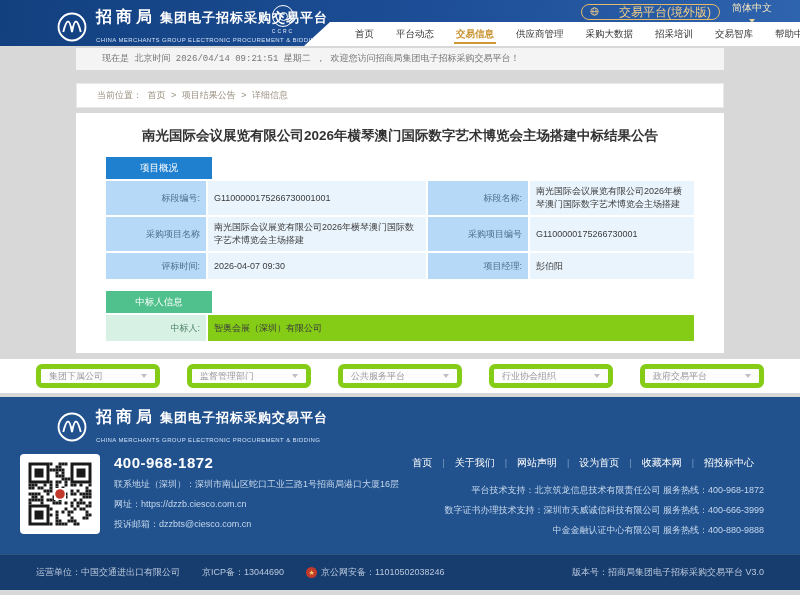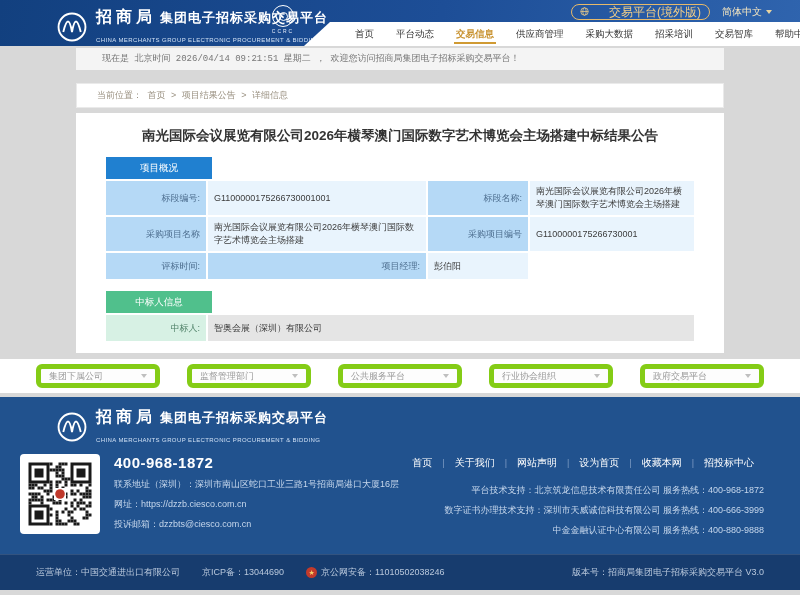--- a/index.html
+++ b/index.html
@@ -21,21 +21,21 @@
   .logo-line2 { font-size:6px; letter-spacing:.4px; color:#cfe0f5; margin-top:2px; white-space:nowrap; }
   .cert { position:absolute; left:266px; top:5px; width:34px; text-align:center; color:#fff; }
   .cert-circle { width:22px; height:22px; border:1.5px solid #fff; border-radius:50%; margin:0 auto;
     display:flex; align-items:center; justify-content:center; }
   .cert-inner { width:9px; height:9px; border:1px solid #fff; border-radius:50%; }
   .cert-letters { font-size:5px; letter-spacing:2px; margin-top:1px; color:#e8eefb; }
   .header-controls { position:absolute; top:4px; right:28px; display:flex; align-items:center; gap:12px; height:16px; }
   .pill { display:flex; align-items:center; gap:20px; border:1px solid #e7ba6a; border-radius:9px;
     padding:0 8px; height:16px; font-size:12px; color:#f0cd87; cursor:pointer; white-space:nowrap; }
   .pill svg { width:9px; height:9px; }
-  .lang { display:flex; align-items:center; gap:4px; font-size:10px; color:#f7e7c0; cursor:pointer; white-space:nowrap; }
+  .lang { display:flex; align-items:center; gap:4px; font-size:10px; color:#f7e7c0; cursor:pointer; white-space:nowrap;flex-direction:column; }
   .caret-down { width:0; height:0; border-left:3.5px solid transparent; border-right:3.5px solid transparent; border-top:4px solid #e8d3a0; }
   .nav { position:absolute; bottom:0; left:304px; right:0; height:24px; background:#fff;
     clip-path:polygon(26px 0,100% 0,100% 100%,0 100%);
     display:flex; align-items:center; padding-left:40px; }
   .nav-item { font-size:9.5px; color:#333; padding:0 11px; height:100%; display:flex; align-items:center;
     cursor:pointer; white-space:nowrap; position:relative; }
   .nav-item.active { color:#c8922f; font-weight:bold; }
   .nav-item.active::after { content:""; position:absolute; left:9px; right:9px; bottom:2px; height:2px; background:#d09a33; }
   
   .notice { width:648px; margin:2px auto 0; background:#f4f4f4; height:22px; line-height:22px;
@@ -49,21 +49,21 @@
   .panel-title { padding-top:14px; text-align:center; font-size:13.5px; font-weight:bold; color:#333; }
   .tab { margin:12px 0 2px 30px; width:106px; height:22px; background:#2080d0; color:#fff;
     font-size:9.5px; display:flex; align-items:center; justify-content:center; }
   .tab.green { background:#50c08c; margin-top:12px; }
   .grid { margin:0 30px; display:grid; grid-template-columns:100px 218px 100px 164px; gap:2px; font-size:9px; }
   .grid.green-grid { grid-template-columns:100px 1fr; }
   .cell { display:flex; align-items:center; min-height:26px; padding:4px 6px; }
   .cell.label { background:#b5d9f6; justify-content:flex-end; color:#4d6e8f; text-align:right; }
   .cell.value { background:#e9f4fd; color:#3c3c3c; line-height:13px; }
   .green-grid .cell.label { background:#d7f1e4; color:#4c7f65; }
-  .green-grid .cell.value { background:#e5e5e5; }
+  .green-grid .cell.value { background:#84cc16; }
   
   .quicklinks { margin-top:6px; background:#fff; width:800px; padding:5px 36px;
     display:flex; justify-content:space-between; align-items:center; }
   .select { width:124px; height:24px; border:5px solid #84cc16; border-radius:6px; background:#fdfdfd;
     display:flex; align-items:center; justify-content:space-between; padding:0 8px;
     font-size:9px; color:#999; cursor:pointer; }
   .select .caret-down { border-top-color:#bfbfbf; }
   
   .footer { margin-top:4px; background:#21528e; color:#fff; }
   .footer-top { padding:10px 0 2px 56px; }
@@ -161,20 +161,21 @@
     <div class="cell value">G1100000175266730001001</div>
     <div class="cell label">标段名称:</div>
     <div class="cell value">南光国际会议展览有限公司2026年横琴澳门国际数字艺术博览会主场搭建</div>
 
     <div class="cell label">采购项目名称</div>
     <div class="cell value">南光国际会议展览有限公司2026年横琴澳门国际数字艺术博览会主场搭建</div>
     <div class="cell label">采购项目编号</div>
     <div class="cell value">G1100000175266730001</div>
 
     <div class="cell label">评标时间:</div>
+    <div class="cell value">2026-04-07 09:30</div>
     <div class="cell label">项目经理:</div>
     <div class="cell value">彭伯阳</div>
   </div>
 
   <div class="tab green">中标人信息</div>
   <div class="grid green-grid">
     <div class="cell label">中标人:</div>
     <div class="cell value">智奥会展（深圳）有限公司</div>
   </div>
 </div>

